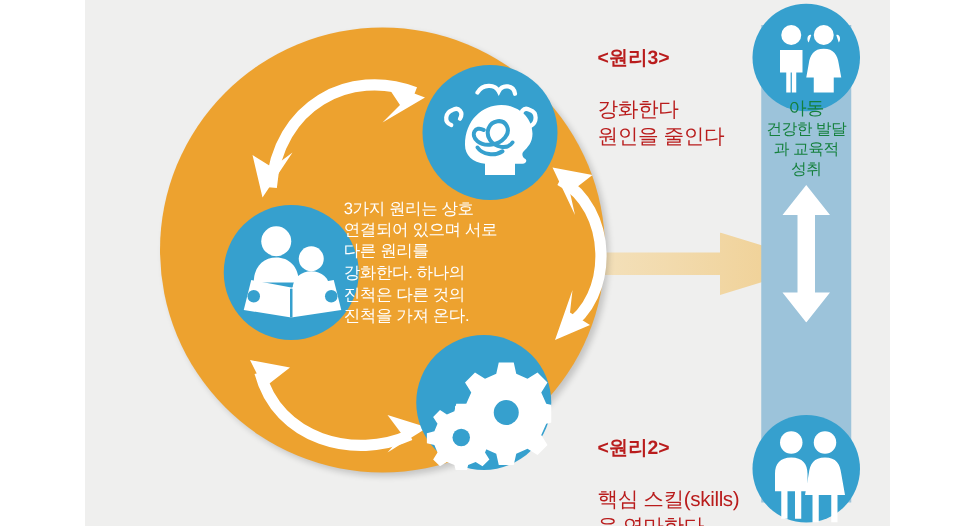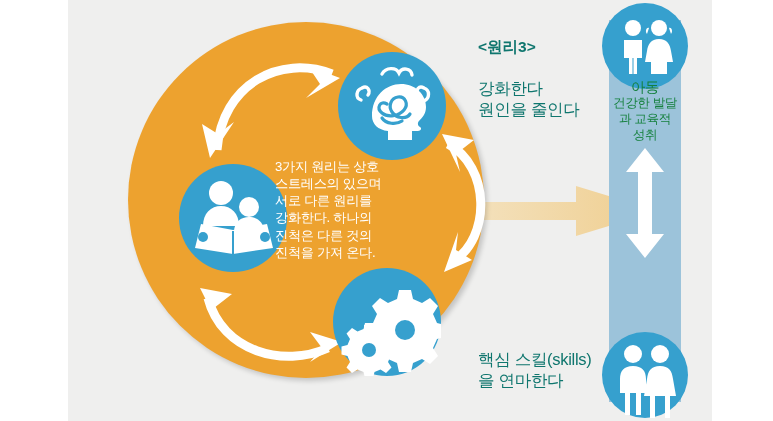--- a/index.html
+++ b/index.html
@@ -48,21 +48,21 @@
   }
   .node svg { position: absolute; left: 0; top: 0; width: 100%; height: 100%; }
   #node-stress  { left: 270px; top: 52px;  width: 108px; height: 108px; }
   #node-respond { left: 111px; top: 164px; width: 108px; height: 108px; }
   #node-skills  { left: 265px; top: 268px; width: 108px; height: 108px; }
   
   .cycle-arrow { position: absolute; z-index: 5; pointer-events: none; }
   
   .label {
     position: absolute;
-    color: #0f766e;
+    color: #b91c1c;
     line-height: 1.30;
     white-space: pre-line;
     z-index: 8;
   }
   .label .tag { font-weight: bold; font-size: 15.5px; display: block; }
   .label .body { font-size: 16.5px; display: block; letter-spacing: -0.3px; }
   #label-1 { left: 5px;  top: 163px; }
   #label-3 { left: 410px; top: 16px; }
   #label-2 { left: 410px; top: 328px; }
   
@@ -128,21 +128,21 @@
     <path d="M30 24 L62 30 L44 44 L48 62 Z" fill="#ffffff"></path>
     <path d="M32 162 L60 150 L44 140 L46 122 Z" fill="#ffffff"></path>
   </svg>
 
   <svg class="cycle-arrow" style="left:108px; top:266px; width:190px; height:105px;" viewBox="0 0 190 105">
     <path d="M32 32 C46 86, 108 102, 152 82" stroke="#ffffff" stroke-width="9" fill="none" stroke-linecap="butt"></path>
     <path d="M24 22 L56 28 L38 42 L42 58 Z" fill="#ffffff"></path>
     <path d="M166 76 L134 66 L146 82 L134 96 Z" fill="#ffffff"></path>
   </svg>
 
-  <div class="center-text">3가지 원리는 상호 스트레스의 있으며 서로 다른 원리를 강화한다. 하나의 진척은 다른 것의 진척을 가져 온다.</div>
+  <div class="center-text">3가지 원리는 상호 연결되어 있으며 서로 다른 원리를 강화한다. 하나의 진척은 다른 것의 진척을 가져 온다.</div>
 
   <div class="node" id="node-stress">
     <svg viewBox="0 0 108 108">
 
       <g stroke="#ffffff" stroke-width="3.4" fill="none" stroke-linecap="round">
         <path d="M44 22 C48 15, 58 15, 61 21 C64 15, 73 16, 74 23"></path>
         <path d="M24 36 C18 38, 17 46, 23 48 M24 36 C29 33, 33 38, 30 43"></path>
         <path d="M86 36 C92 38, 92 46, 86 49 M86 36 C81 33, 77 38, 80 43"></path>
       </g>
 
@@ -198,20 +198,21 @@
   <div class="label" id="label-1">
   </div>
 
   <div class="label" id="label-3">
     <span class="tag">&lt;원리3&gt;</span>
     <span class="body">강화한다
 원인을 줄인다</span>
   </div>
 
   <div class="label" id="label-2">
+    <span class="tag">&lt;원리2&gt;</span>
     <span class="body">핵심 스킬(skills)
 을 연마한다</span>
   </div>
 
   <div class="out-col"></div>
 
   <div class="out-icon" id="out-icon-top">
     <svg viewBox="0 0 86 86">
       <g fill="#ffffff">
 

